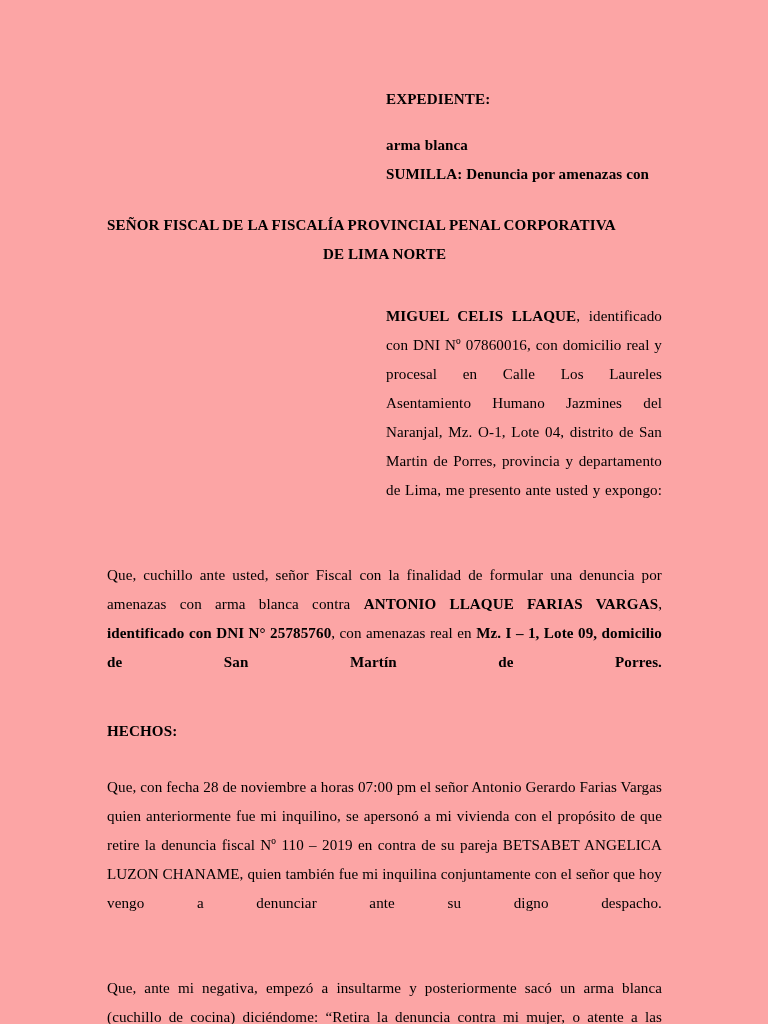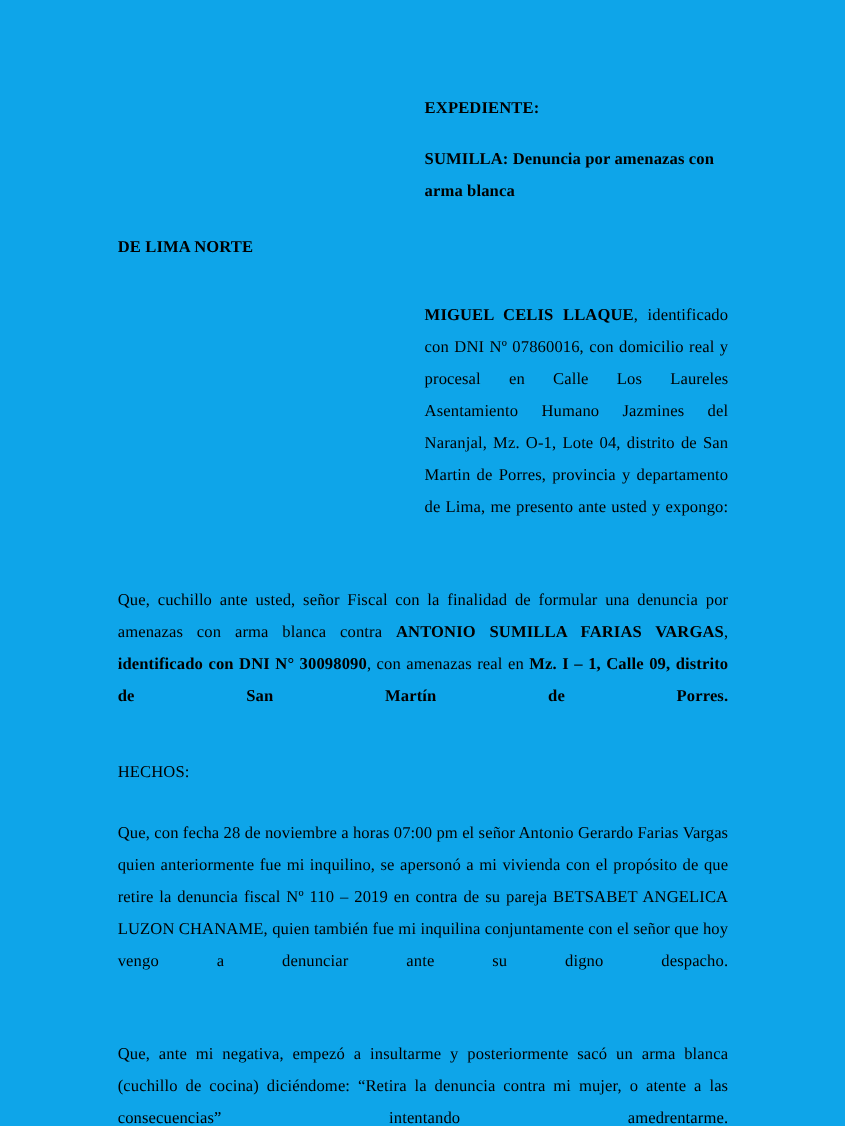--- a/index.html
+++ b/index.html
@@ -11,21 +11,21 @@
     width: 768px;
     height: 1024px;
     font-family: "Liberation Serif", "DejaVu Serif", serif;
     color: #000000;
     -webkit-font-smoothing: antialiased;
   }
   .page {
     position: relative;
     width: 768px;
     height: 1024px;
-    background: #0ea5e9;
+    background: #fca5a5;
     box-sizing: border-box;
     padding: 85px 106px 0 107px;
   }
   
   .doc-line,
   .para,
   .heading,
   .section-label {
     font-size: 15.1px;
     line-height: 29px;
@@ -57,71 +57,72 @@
   .gap-md { height: 17px; }
   .gap-lg { height: 22px; }
 
   
   .heading {
     font-weight: bold;
     text-align: justify;
   }
   .heading .last-line {
     display: block;
-    text-align: left;
+    text-align: center;
   }
   .para {
     text-align: justify;
     margin-top: 16px;
   }
   .para::after {
     content: "";
     display: inline-block;
     width: 100%;
   }
   .noj { text-align: left; }
   .noj::after { content: none; }
 
   b, .b { font-weight: bold; }
-  .section-label { font-weight: normal; }
+  .section-label { font-weight: bold; }
 </style>
 </head>
 <body>
 
 <div class="page">
 
   <div class="indent-block">
 
     <p class="doc-line expediente">EXPEDIENTE:</p>
 
     <div class="gap-md"></div>
 
+    <p class="doc-line sumilla-tail">arma blanca</p>
+
     <p class="doc-line sumilla">
       <b class="b">SUMILLA:</b>
       <b class="b">Denuncia por amenazas con</b>
     </p>
-
-    <p class="doc-line sumilla-tail">arma blanca</p>
   </div>
 
   <div class="gap-lg"></div>
 
   <p class="heading">
+    <span>SEÑOR FISCAL DE LA FISCALÍA PROVINCIAL PENAL CORPORATIVA</span>
     <span class="last-line">DE LIMA NORTE</span>
   </p>
 
   <div class="gap-md"></div>
 
   <div class="indent-block">
     <p class="para"><b class="b">MIGUEL CELIS LLAQUE</b><span>, identificado con DNI Nº 07860016, con domicilio real y procesal en Calle Los Laureles Asentamiento Humano Jazmines del Naranjal, Mz. O-1, Lote 04, distrito de San Martin de Porres, provincia y departamento de Lima, me presento ante usted y expongo:</span></p>
   </div>
 
   <div class="gap-sm"></div>
 
-  <p class="para"><span>Que, cuchillo ante usted, señor Fiscal con la finalidad de formular una denuncia por amenazas con arma blanca contra </span><b class="b">ANTONIO SUMILLA FARIAS VARGAS</b><span>, </span><b class="b">identificado con DNI N° 30098090</b><span>, con amenazas real en </span><b class="b">Mz. I – 1, Calle 09, distrito de San Martín de Porres.</b></p>
+  <p class="para"><span>Que, cuchillo ante usted, señor Fiscal con la finalidad de formular una denuncia por amenazas con arma blanca contra </span><b class="b">ANTONIO LLAQUE FARIAS VARGAS</b><span>, </span><b class="b">identificado con DNI N° 25785760</b><span>, con amenazas real en </span><b class="b">Mz. I – 1, Lote 09, domicilio de San Martín de Porres.</b></p>
 
   <div class="gap-sm"></div>
 
   <p class="section-label noj">HECHOS:</p>
 
   <div class="gap-sm"></div>
 
   <p class="para">Que, con fecha 28 de noviembre a horas 07:00 pm el señor Antonio Gerardo Farias Vargas quien anteriormente fue mi inquilino, se apersonó a mi vivienda con el propósito de que retire la denuncia fiscal Nº 110 – 2019 en contra de su pareja BETSABET ANGELICA LUZON CHANAME, quien también fue mi inquilina conjuntamente con el señor que hoy vengo a denunciar ante su digno despacho.</p>
 
   <div class="gap-sm"></div>

